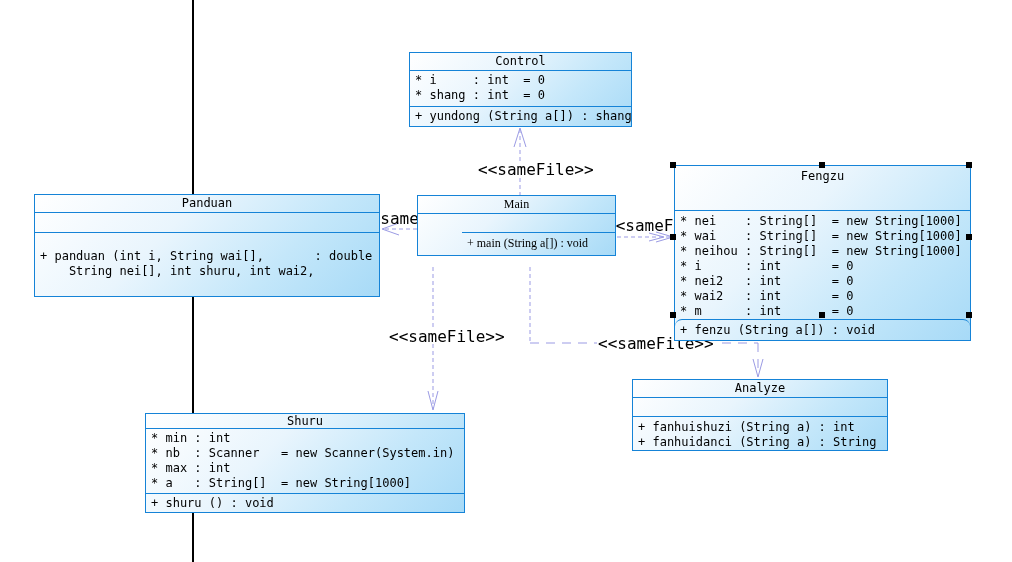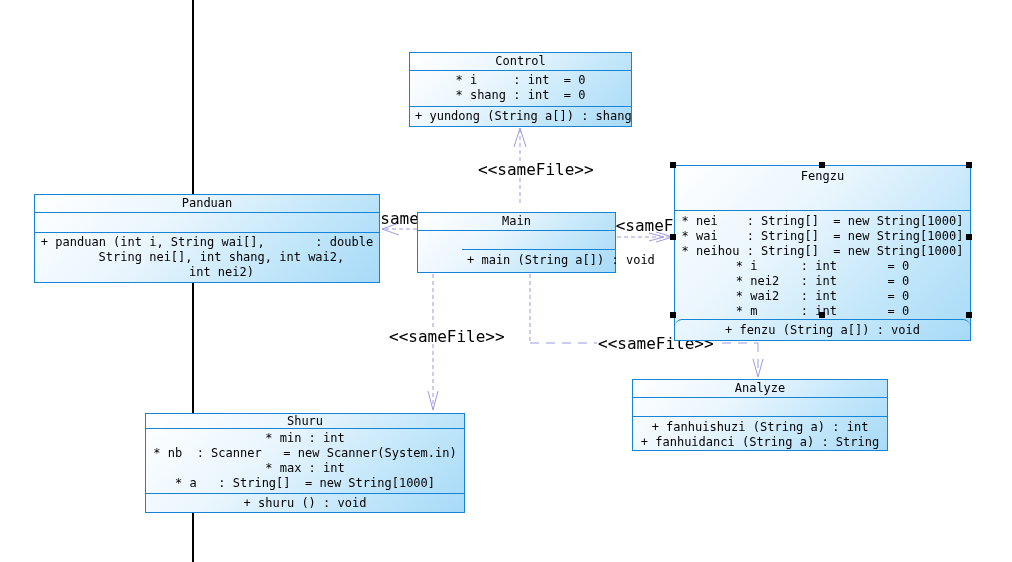--- a/index.html
+++ b/index.html
@@ -11,33 +11,33 @@
 
   
   .wire-label{position:absolute;z-index:1;white-space:pre;font-size:16px;line-height:13px;}
   .wire-label.bg{background:#ffffff;padding:0 1px;}
 
   
   .uml-class{position:absolute;z-index:2;border:1px solid #1583d7;
              background:linear-gradient(135deg,#ffffff 0%,#e9f5fd 38%,#c4e7fa 70%,#a7daf7 100%);}
   .c-title{text-align:center;white-space:pre;}
   .c-attrs,.c-methods{border-top:1px solid #1583d7;}
-  .row{white-space:pre;padding:0 5px;line-height:15px;height:15px;text-align:center;}
+  .row{white-space:pre;padding:0 5px;line-height:15px;height:15px;}
 
   #box-control{left:409px;top:52px;width:221px;}
   #box-control .c-title{height:17px;line-height:17px;}
   #box-control .c-attrs{height:33px;padding-top:2px;}
   #box-control .c-methods{height:17px;padding-top:2px;}
 
   #box-panduan{left:34px;top:194px;width:344px;}
   #box-panduan .c-title{height:17px;line-height:17px;}
   #box-panduan .c-attrs{height:19px;}
-  #box-panduan .c-methods{height:47px;padding-top:2px;}
+  #box-panduan .c-methods{height:47px;padding-top:16px;}
 
-  #box-main{left:417px;top:212px;width:197px;}
+  #box-main{left:417px;top:195px;width:197px;font-family:Liberation Serif, serif;}
   #box-main .c-title{height:17px;line-height:17px;}
   #box-main .c-attrs{height:18px;}
   #box-main .c-methods{height:19px;padding-top:3px;margin-left:44px;}
 
   #box-fengzu{left:674px;top:165px;width:295px;}
   #box-fengzu .c-title{height:20px;line-height:20px;}
   #box-fengzu .c-attrs{height:105px;padding-top:3px;margin-top:24px;}
   #box-fengzu .c-methods{height:17px;padding-top:3px;border-radius:7px;}
 
   #box-analyze{left:632px;top:379px;width:254px;}
@@ -106,22 +106,21 @@
     <div class="c-methods">
       <div class="row">+ yundong (String a[]) : shang</div>
     </div>
   </div>
 
   <div class="uml-class" id="box-panduan">
     <div class="c-title">Panduan</div>
     <div class="c-attrs"></div>
     <div class="c-methods">
       <div class="row">+ panduan (int i, String wai[],       : double</div>
-      <div class="row">    String nei[], int shang, int wai2,</div>
-      <div class="row">    int nei2)</div>
+      <div class="row">    String nei[], int shuru, int wai2,</div>
     </div>
   </div>
 
   <div class="uml-class" id="box-main">
     <div class="c-title">Main</div>
     <div class="c-attrs"></div>
     <div class="c-methods">
       <div class="row">+ main (String a[]) : void</div>
     </div>
   </div>

